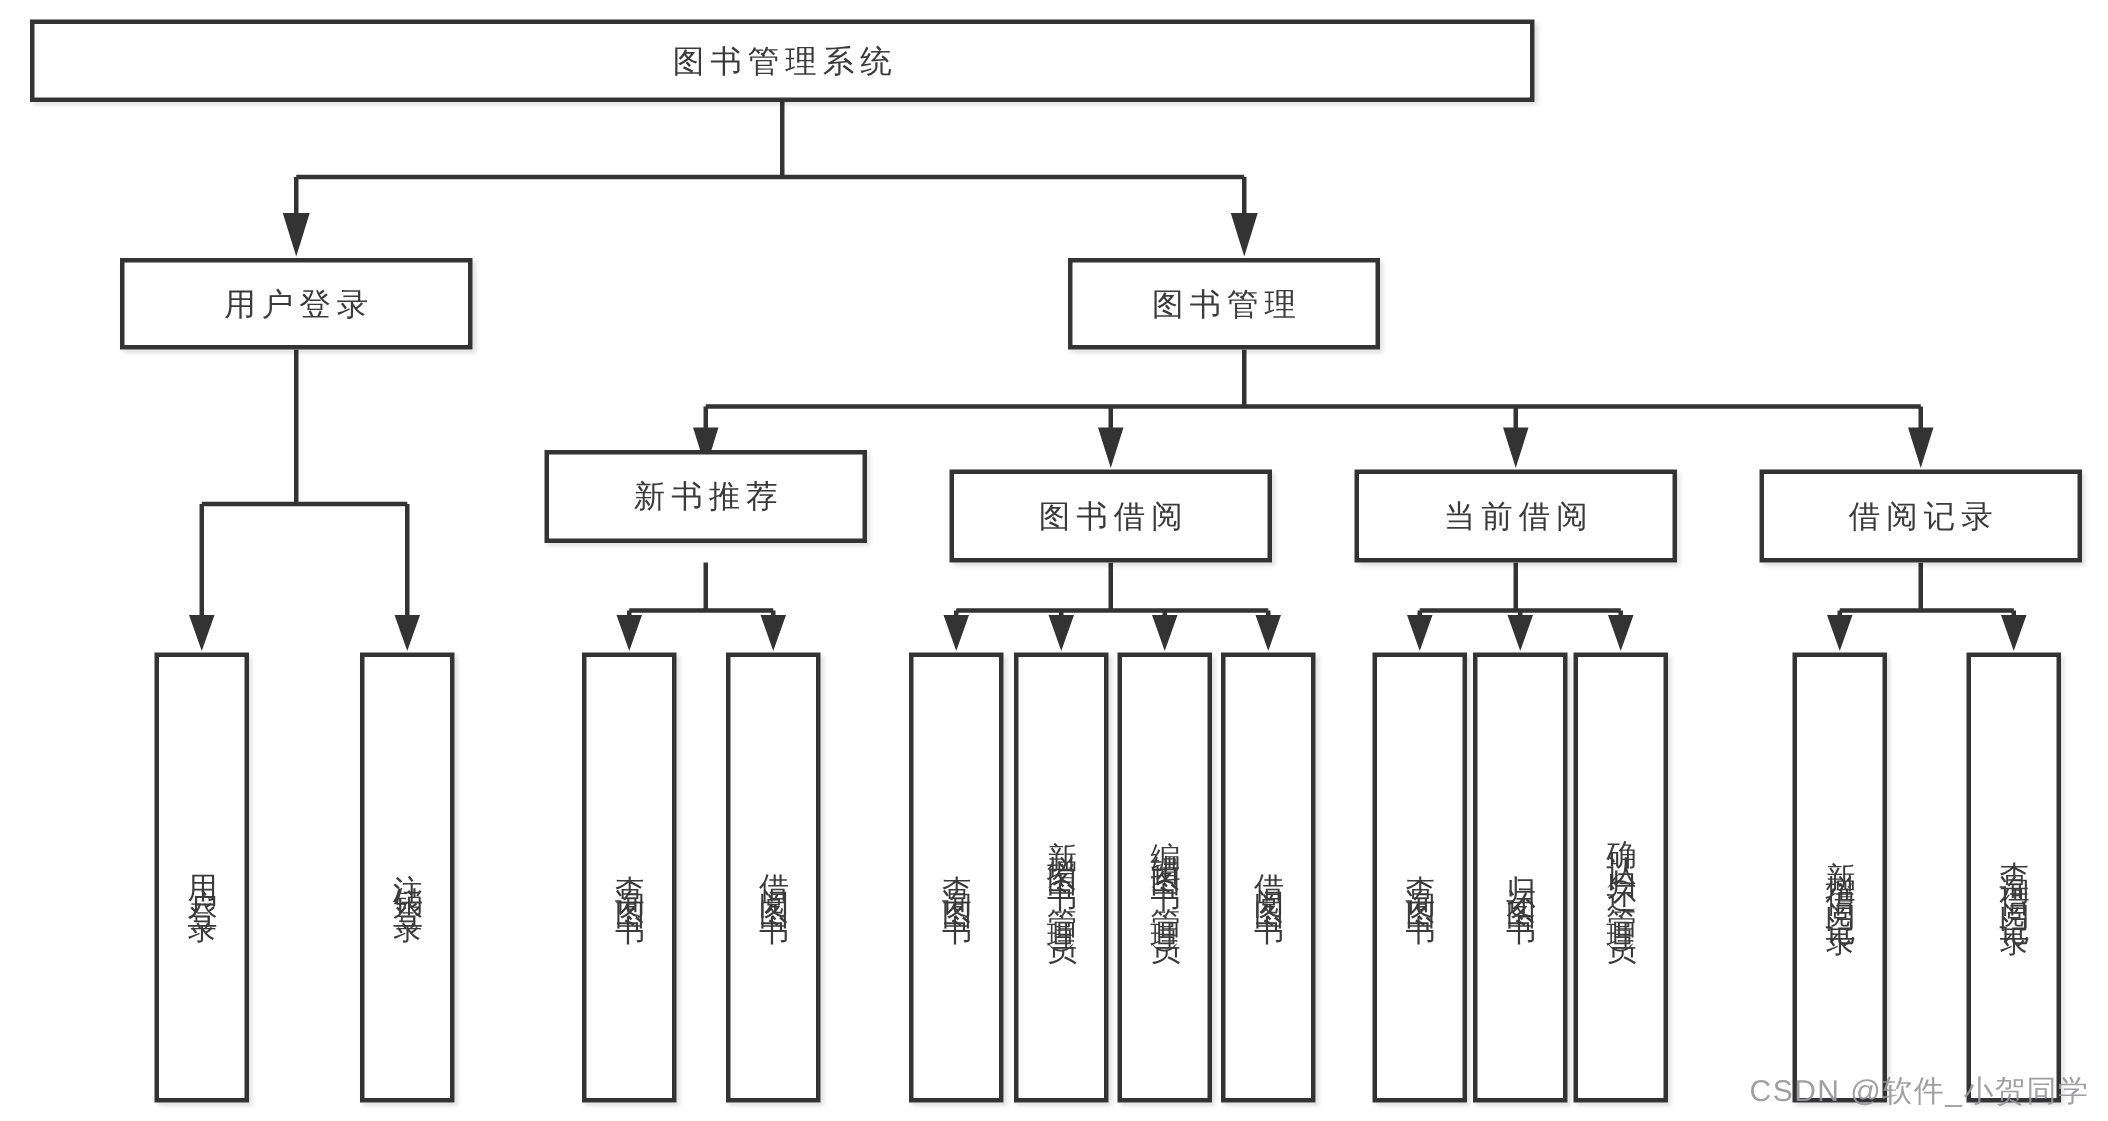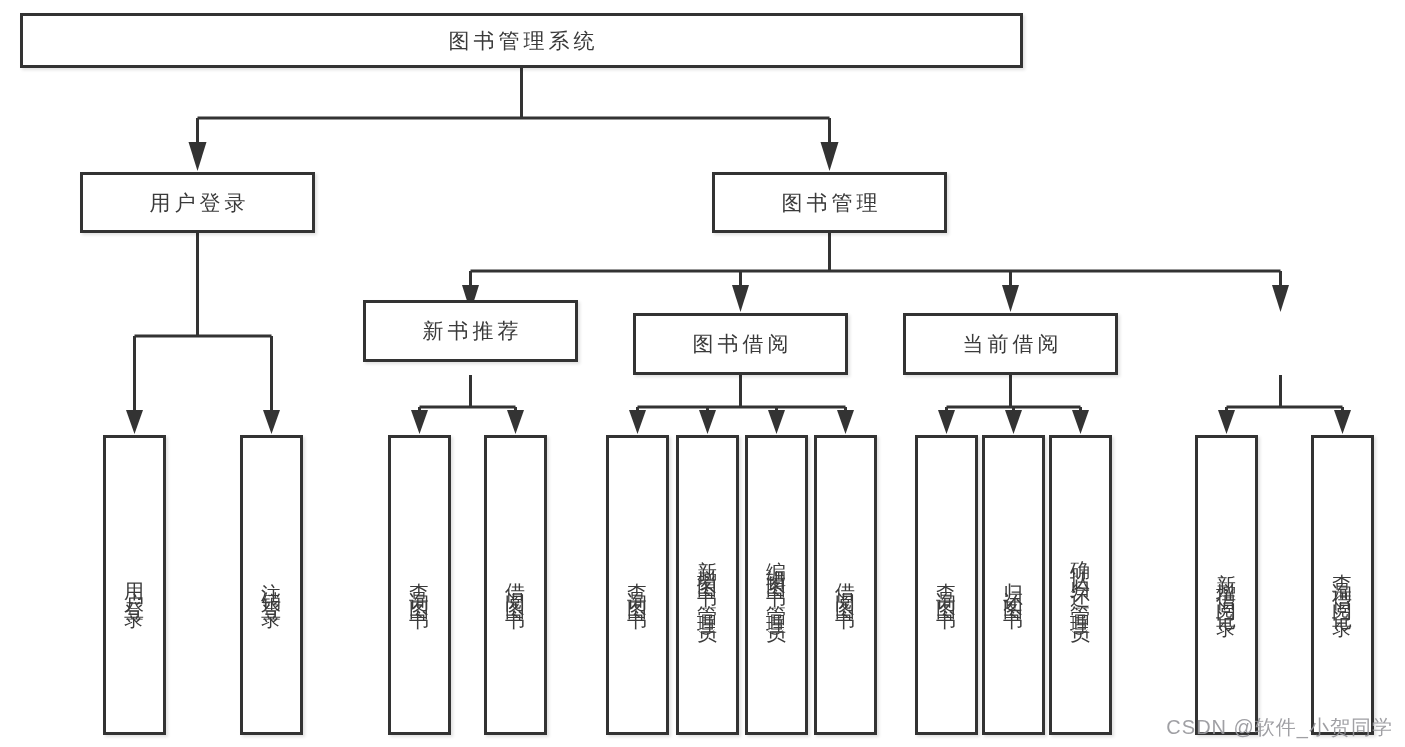--- a/index.html
+++ b/index.html
@@ -117,32 +117,35 @@
     <polygon points="1334,410 1351,410 1342.5,434"></polygon>
   </svg>
 
   <div class="box hnode" style="left:20px;top:13px;width:1003px;height:55px;border-width:3px">
     <span>图书管理系统</span>
   </div>
 
   <div class="box hnode" style="left:80px;top:172px;width:235px;height:61px">
     <span>用户登录</span>
   </div>
-  <div class="box hnode" style="left:712px;top:172px;width:235px;height:61px">
+  <div class="box hnode" style="left:712px;top:172px;width:208px;height:61px">
     <span>图书管理</span>
   </div>
 
   <div class="box hnode" style="left:363px;top:300px;width:215px;height:62px">
     <span>新书推荐</span>
   </div>
   <div class="box hnode" style="left:633px;top:313px;width:215px;height:62px">
     <span>图书借阅</span>
   </div>
   <div class="box hnode" style="left:903px;top:313px;width:215px;height:62px">
     <span>当前借阅</span>
+  </div>
+  <div class="box hnode" style="left:1173px;top:313px;width:215px;height:62px">
+    <span>借阅记录</span>
   </div>
 
   <div class="box leaf" style="left:103px;top:435px;width:63px;height:300px">
     <span>用户登录</span>
   </div>
   <div class="box leaf" style="left:240px;top:435px;width:63px;height:300px">
     <span>注销登录</span>
   </div>
 
   <div class="box leaf" style="left:388px;top:435px;width:63px;height:300px">

